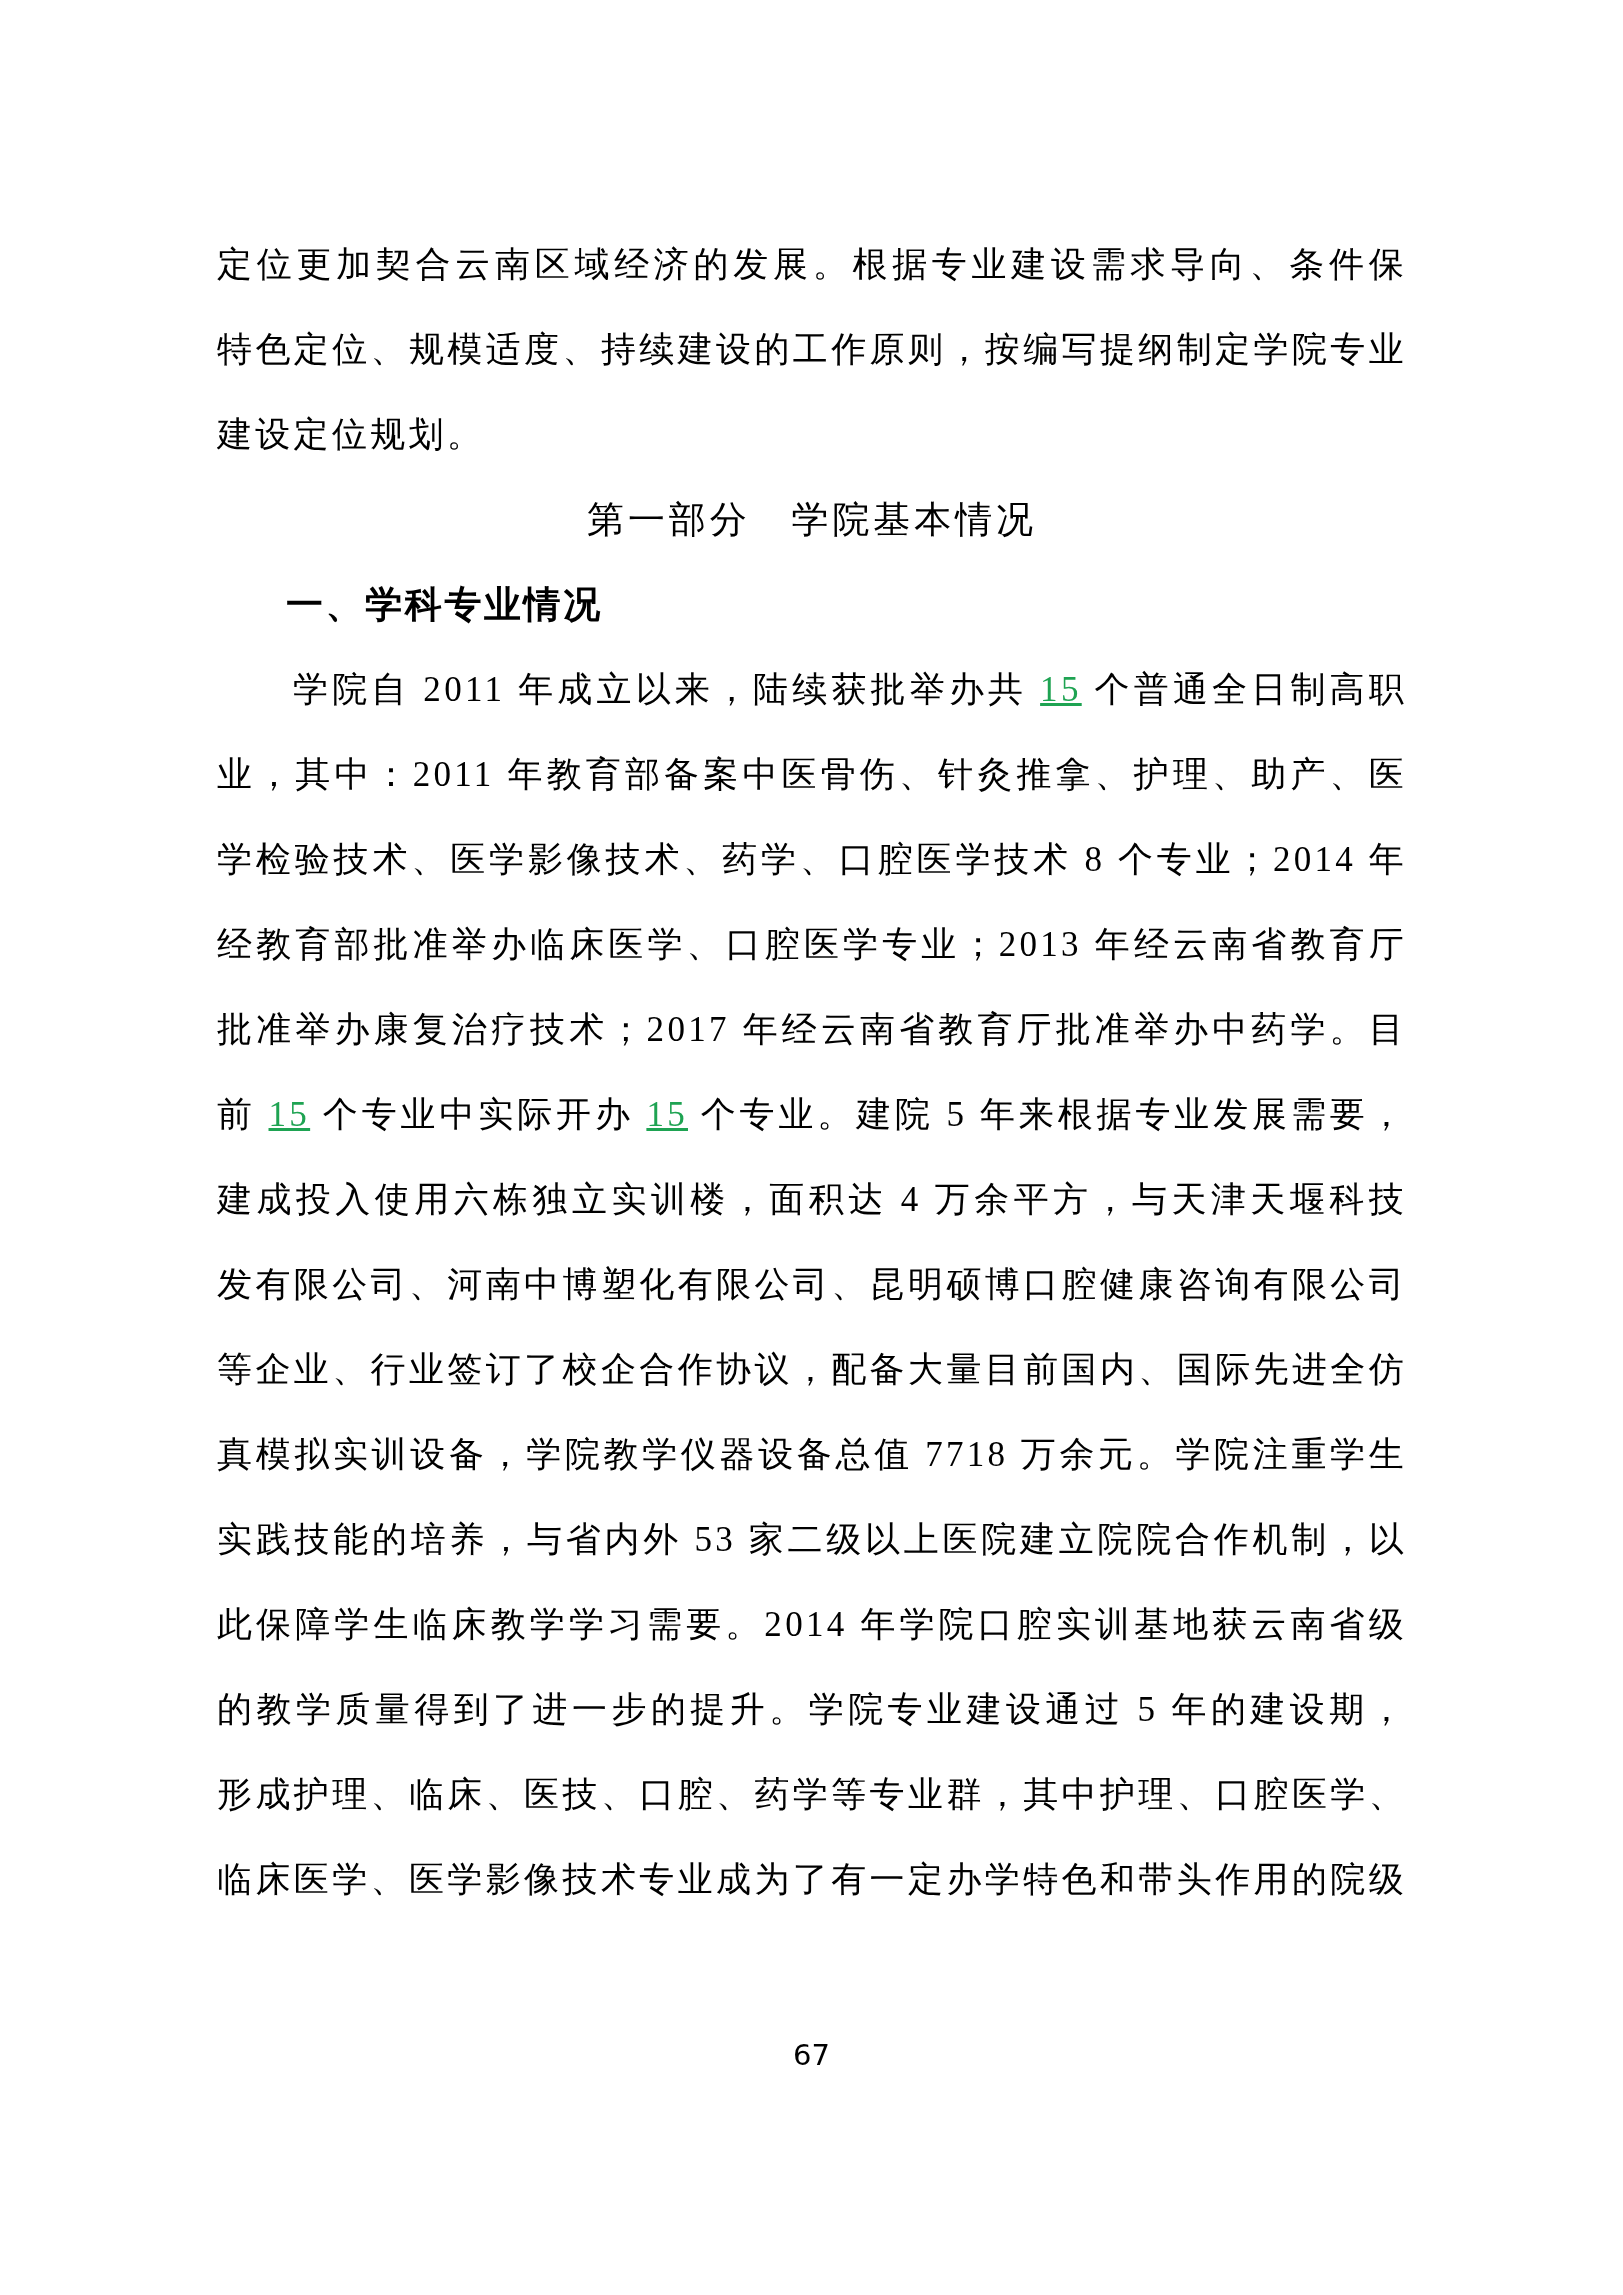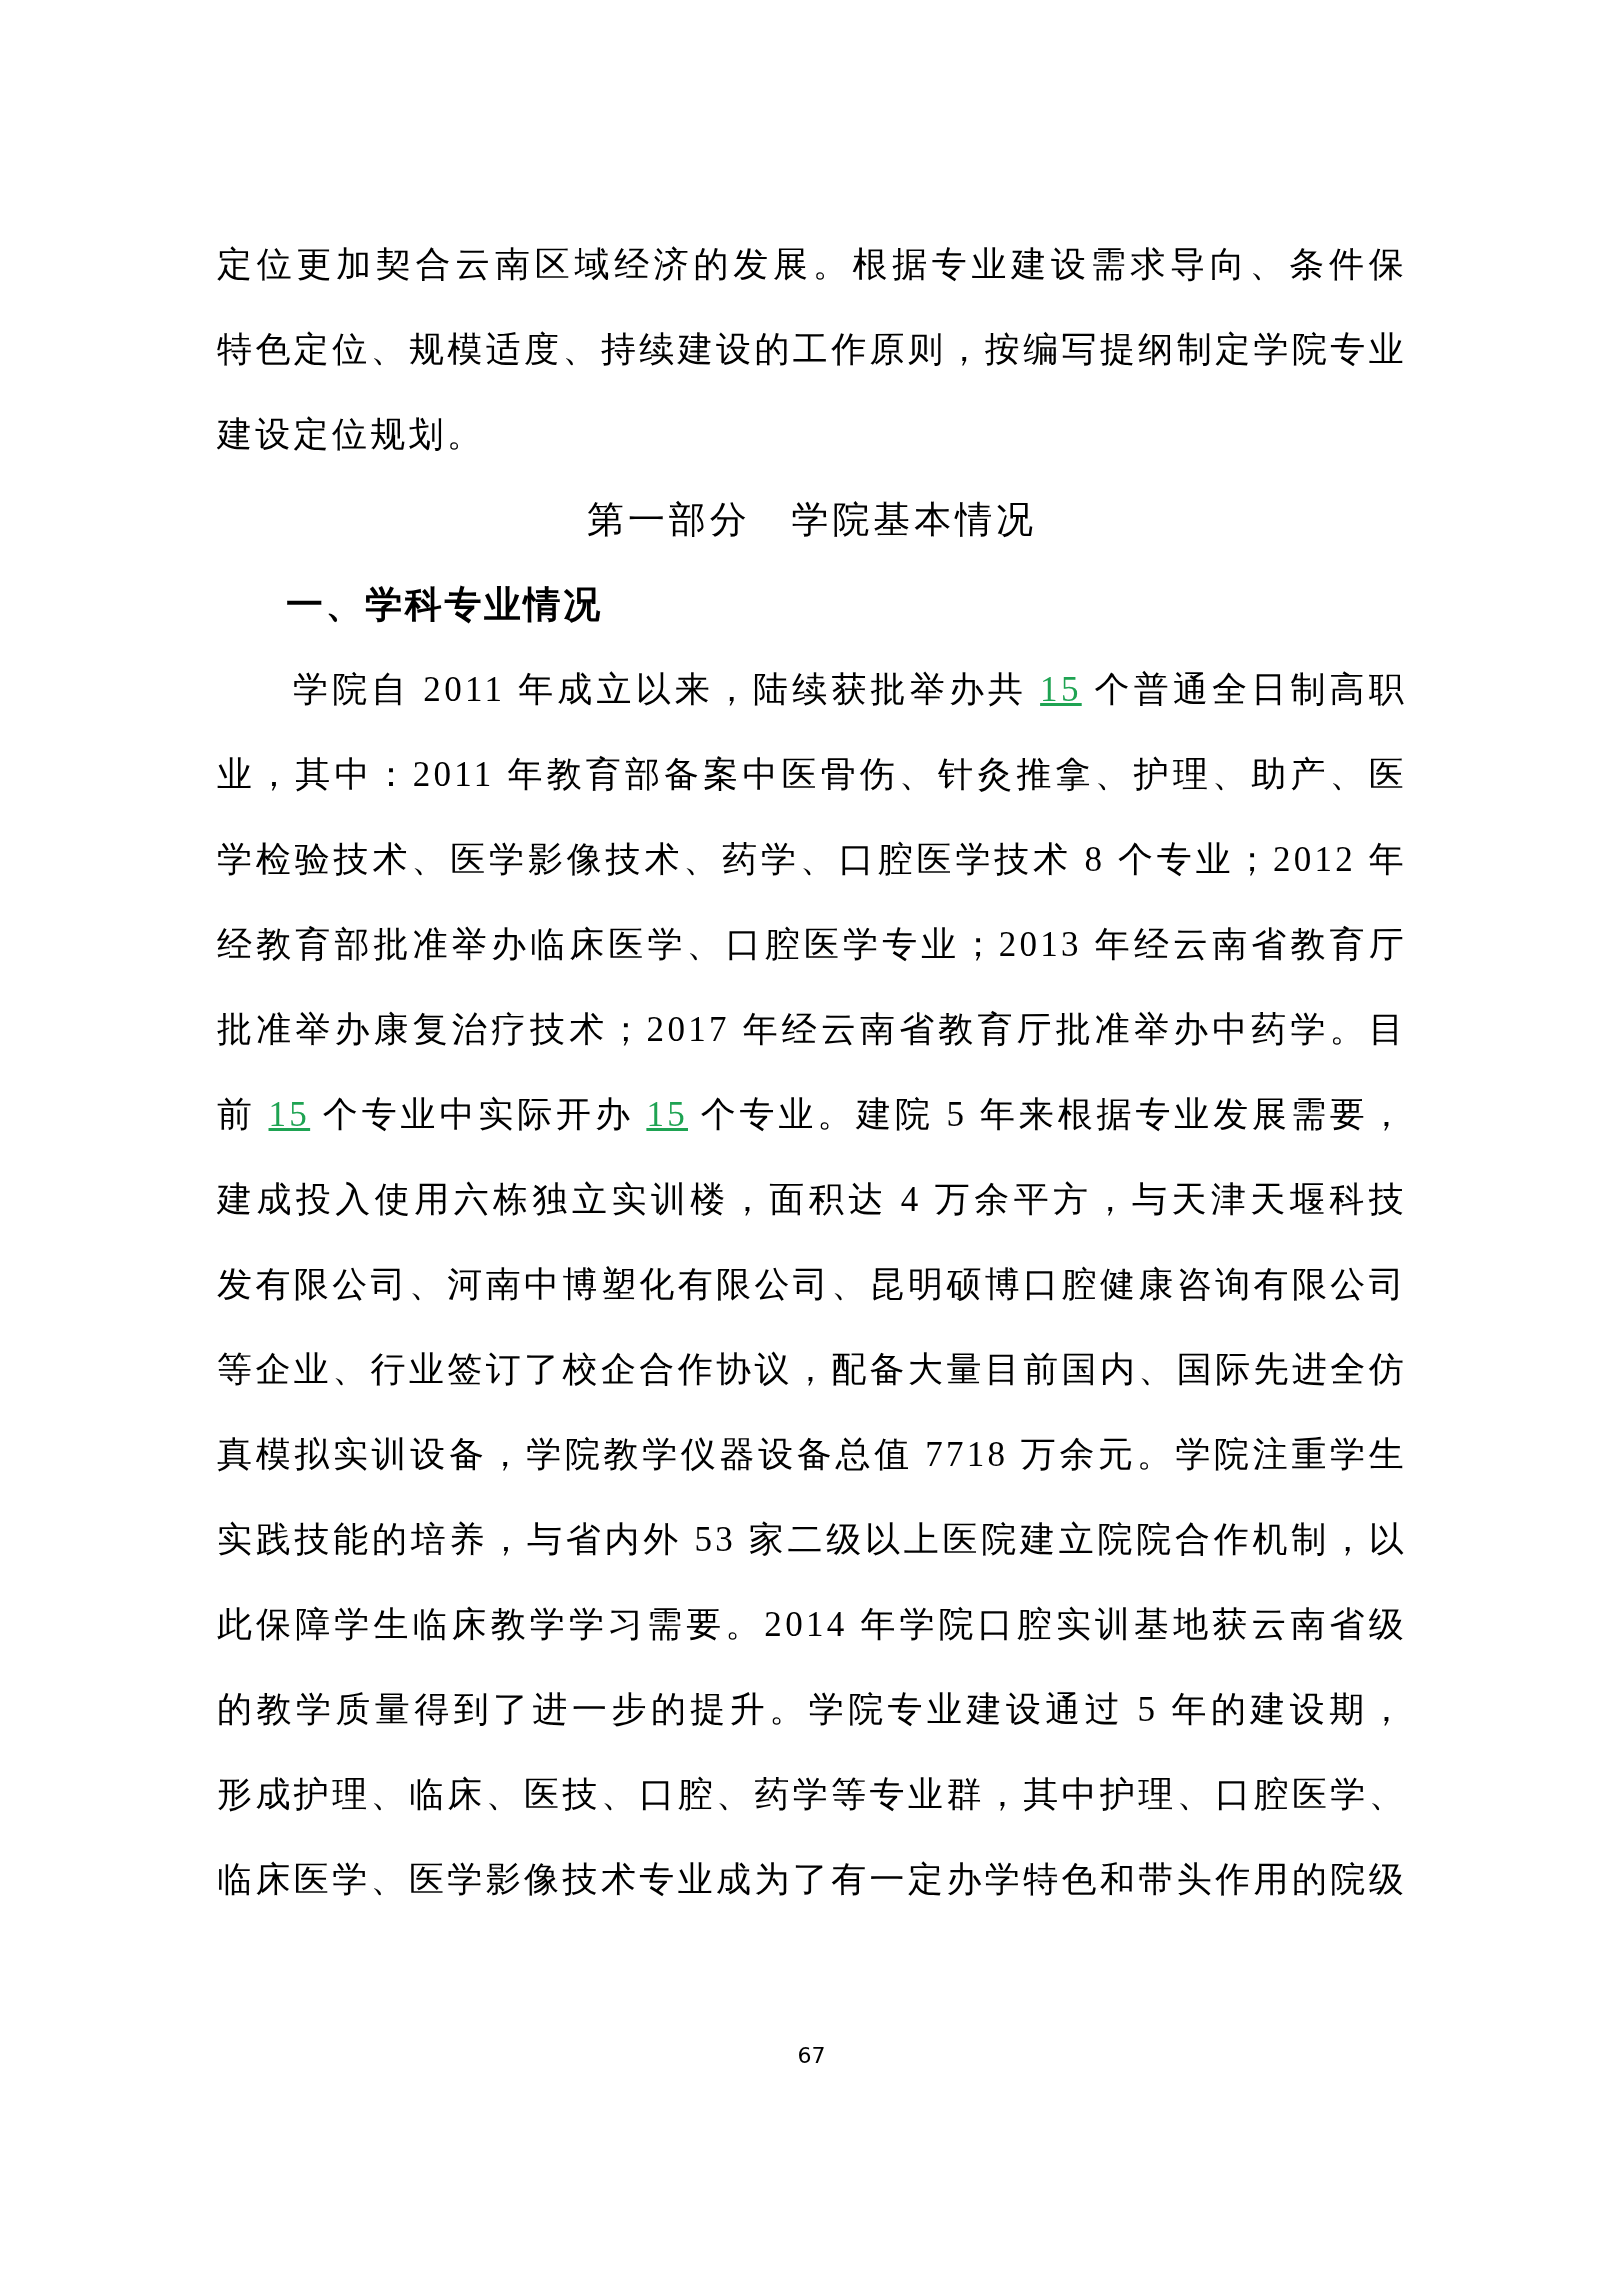--- a/index.html
+++ b/index.html
@@ -61,41 +61,41 @@
   }
   .footer {
     position: absolute;
     left: 0;
     top: 2040px;
     width: 100%;
     text-align: center;
   }
   .pagenum {
     font-family: "DejaVu Sans", "Liberation Sans", sans-serif;
-    font-size: 22px;
+    font-size: 29px;
     line-height: 31px;
     text-align: right;
   }
 </style>
 </head>
 <body>
 
 <div class="page">
   <div class="content">
     <div id="intro-paragraph" class="paragraph">
         <div class="line full"><span class="seg">定位更加契合云南区域经济的发展。根据专业建设需求导向、条件保障、</span></div>
         <div class="line full"><span class="seg">特色定位、规模适度、持续建设的工作原则，按编写提纲制定学院专业</span></div>
         <div class="line"><span class="seg">建设定位规划。</span></div>
       </div>
     <div class="part-heading">第一部分　学院基本情况</div>
     <div class="sub-heading">一、学科专业情况</div>
     <div id="body-paragraph" class="paragraph">
         <div class="line full indent"><span class="seg">学院自 2011 年成立以来，陆续获批举办共 </span><span class="hl">15</span><span class="seg"> 个普通全日制高职专</span></div>
         <div class="line full"><span class="seg">业，其中：2011 年教育部备案中医骨伤、针灸推拿、护理、助产、医</span></div>
-        <div class="line full"><span class="seg">学检验技术、医学影像技术、药学、口腔医学技术 8 个专业；2012 年</span></div>
+        <div class="line full"><span class="seg">学检验技术、医学影像技术、药学、口腔医学技术 8 个专业；2014 年</span></div>
         <div class="line full"><span class="seg">经教育部批准举办临床医学、口腔医学专业；2013 年经云南省教育厅</span></div>
         <div class="line full"><span class="seg">批准举办康复治疗技术；2017 年经云南省教育厅批准举办中药学。目</span></div>
         <div class="line full"><span class="seg">前 </span><span class="hl">15</span><span class="seg"> 个专业中实际开办 </span><span class="hl">15</span><span class="seg"> 个专业。建院 5 年来根据专业发展需要，已</span></div>
         <div class="line full"><span class="seg">建成投入使用六栋独立实训楼，面积达 4 万余平方，与天津天堰科技开</span></div>
         <div class="line full"><span class="seg">发有限公司、河南中博塑化有限公司、昆明硕博口腔健康咨询有限公司</span></div>
         <div class="line full"><span class="seg">等企业、行业签订了校企合作协议，配备大量目前国内、国际先进全仿</span></div>
         <div class="line full"><span class="seg">真模拟实训设备，学院教学仪器设备总值 7718 万余元。学院注重学生</span></div>
         <div class="line full"><span class="seg">实践技能的培养，与省内外 53 家二级以上医院建立院院合作机制，以</span></div>
         <div class="line full"><span class="seg">此保障学生临床教学学习需要。2014 年学院口腔实训基地获云南省级</span></div>
         <div class="line full"><span class="seg">的教学质量得到了进一步的提升。学院专业建设通过 5 年的建设期，已</span></div>

